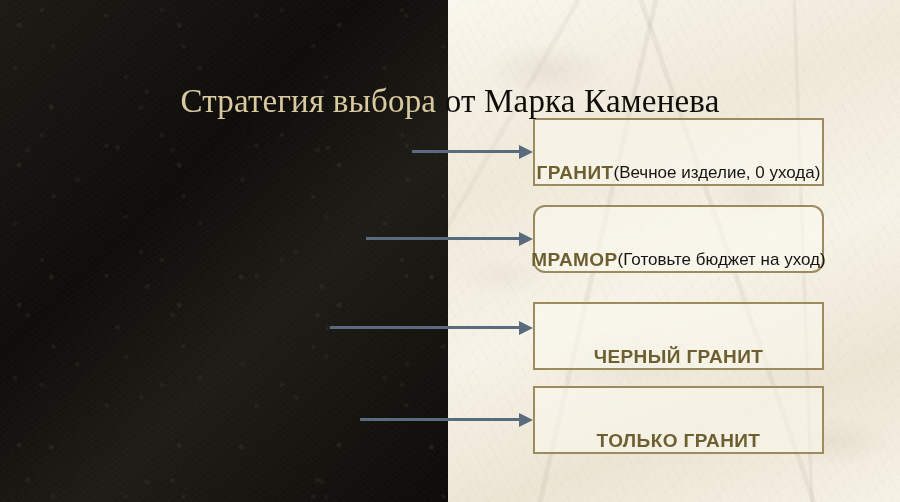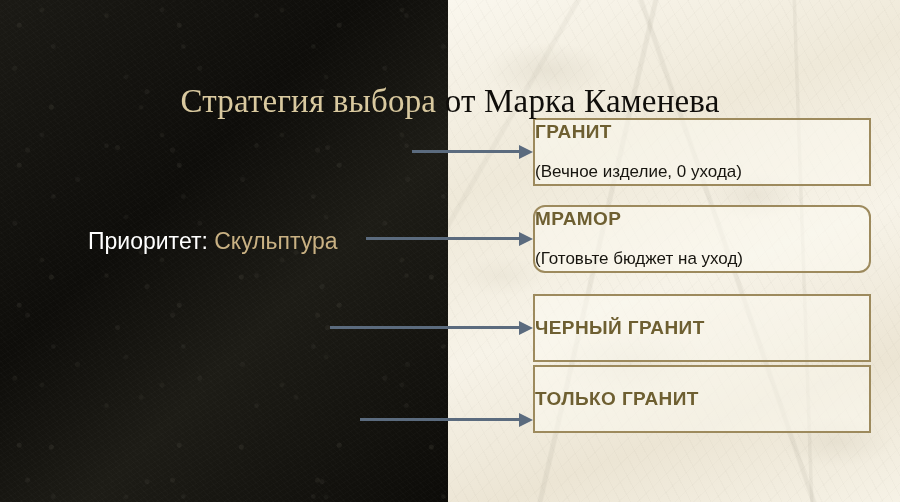--- a/index.html
+++ b/index.html
@@ -134,27 +134,27 @@
     width: 0; height: 0;
     border-top: 7px solid transparent;
     border-bottom: 7px solid transparent;
     border-left: 14px solid #5b6b7e;
   }
 
   
   .rbox {
     position: absolute;
     left: 533px;
-    width: 338px;
+    width: 291px;
     height: 68px;
     border: 2px solid #9d8a5d;
     background: rgba(252,249,240,0.55);
     display: flex;
-    flex-direction: column;
-    align-items: flex-start;
+    flex-direction: row;
+    align-items: flex-end;
     justify-content: center;
     z-index: 5;
   }
   .rbox .r-title {
     font-size: 19px;
     font-weight: bold;
     color: #6e5f31;
     letter-spacing: 0.4px;
     line-height: 22px;
     white-space: nowrap;
@@ -181,41 +181,38 @@
 
   <div class="arrow" style="left:412px; top:145px; width:121px;">
     <span class="shaft"></span>
     <span class="head"></span>
   </div>
   <div class="rbox" style="top:118px;">
     <div class="r-title">ГРАНИТ</div>
     <div class="r-sub">(Вечное изделие, 0 ухода)</div>
   </div>
 
-  <div class="crit" style="top:227px;">
-    <span class="c-key">Приоритет:</span><span class="c-val"> Скульптура</span>
-  </div>
   <div class="arrow" style="left:366px; top:232px; width:167px;">
     <span class="shaft"></span>
     <span class="head"></span>
   </div>
   <div class="rbox" style="top:205px;border-radius:12px;">
     <div class="r-title">МРАМОР</div>
     <div class="r-sub">(Готовьте бюджет на уход)</div>
   </div>
 
   <div class="arrow" style="left:330px; top:321px; width:203px;">
     <span class="shaft"></span>
     <span class="head"></span>
   </div>
-  <div class="rbox" style="top:294px;">
+  <div class="rbox" style="top:302px;">
     <div class="r-title">ЧЕРНЫЙ ГРАНИТ</div>
   </div>
 
   <div class="arrow" style="left:360px; top:413px; width:173px;">
     <span class="shaft"></span>
     <span class="head"></span>
   </div>
-  <div class="rbox" style="top:365px;">
+  <div class="rbox" style="top:386px;">
     <div class="r-title">ТОЛЬКО ГРАНИТ</div>
   </div>
 
 </div>
 
 </body></html>

